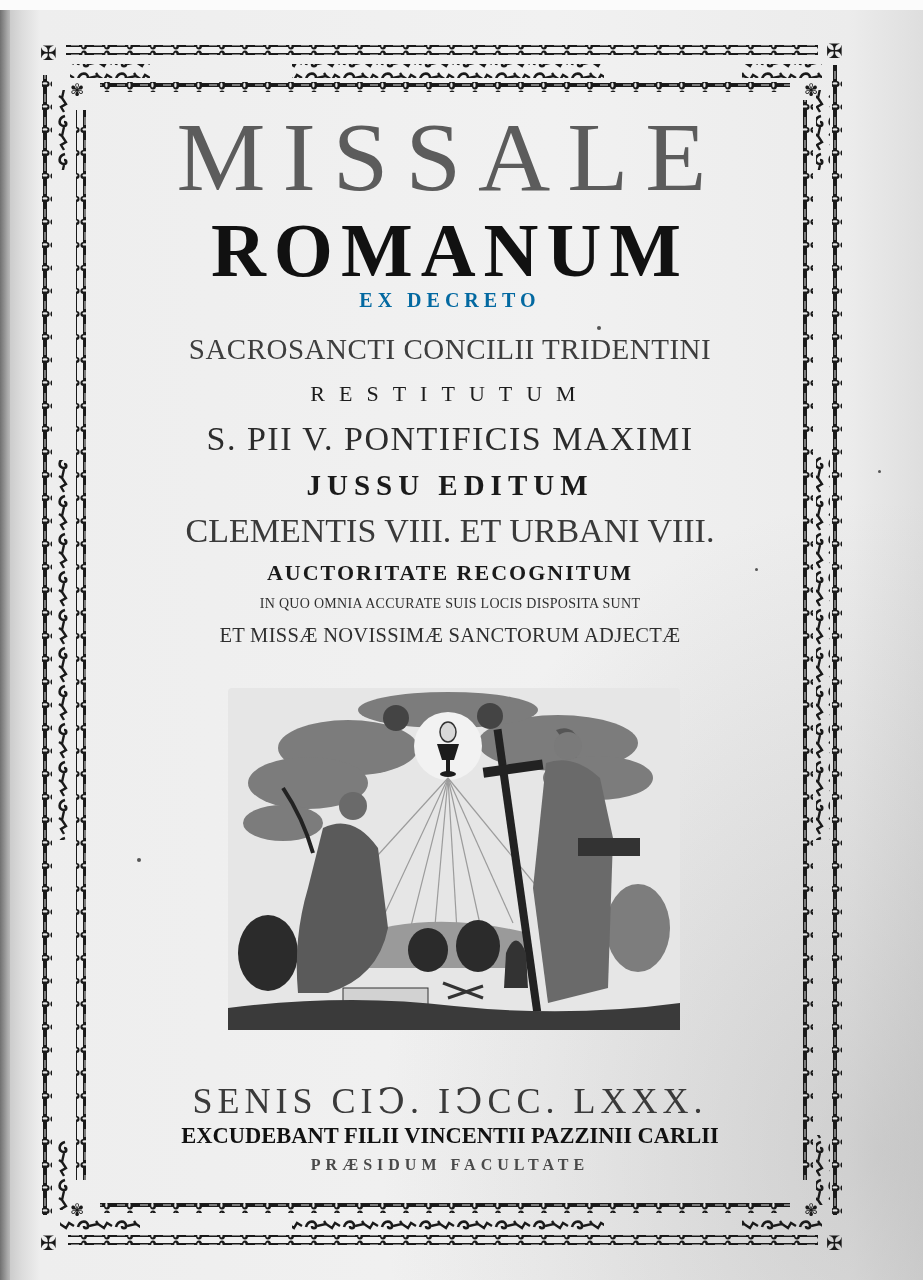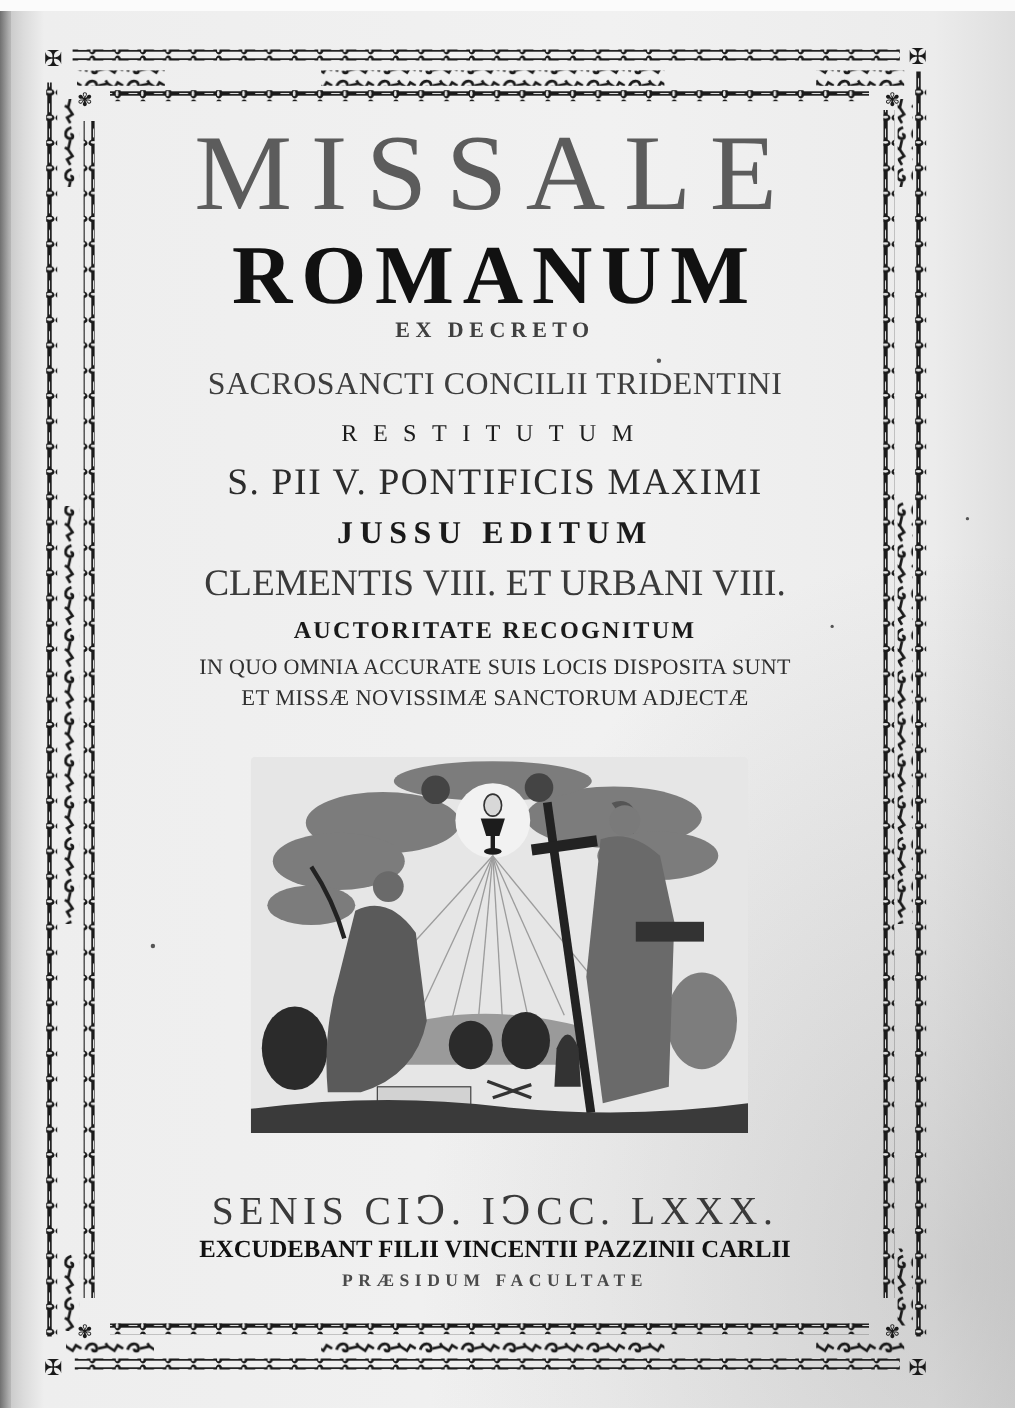--- a/index.html
+++ b/index.html
@@ -33,42 +33,42 @@
 
   .t-missale {
     top: 108px; font-size: 100px; letter-spacing: 17px; color: #5c5c5c;
     font-weight: normal; line-height: 100px; transform: scaleY(0.98);
   }
   .t-romanum {
     top: 212px; font-size: 76px; letter-spacing: 8px; color: #111;
     font-weight: bold; line-height: 76px;
   }
   .t-exdecreto {
-    top: 289px; font-size: 20px; letter-spacing: 5px; font-weight: bold; color: #404040;
+    top: 289px; font-size: 20px; letter-spacing: 5px; font-weight: bold; color: #0369a1;
   }
   .t-sacro {
     top: 333px; font-size: 29px; letter-spacing: 0.5px; color: #3e3e3e;
   }
   .t-restitutum {
     top: 381px; font-size: 22px; letter-spacing: 14px; font-weight: normal; color: #1c1c1c;
   }
   .t-pii {
     top: 420px; font-size: 34px; letter-spacing: 1.5px; color: #2c2c2c;
   }
   .t-jussu {
     top: 469px; font-size: 29px; letter-spacing: 6px; font-weight: bold; color: #1a1a1a;
   }
   .t-clementis {
     top: 512px; font-size: 34px; letter-spacing: 0px; color: #3a3a3a;
   }
   .t-auct {
     top: 560px; font-size: 22px; letter-spacing: 2px; font-weight: bold; color: #1a1a1a;
   }
   .t-inquo {
-    top: 596px; font-size: 20px; letter-spacing: 0.3px; color: #2f2f2f;
+    top: 596px; font-size: 14px; letter-spacing: 0.3px; color: #2f2f2f;
   }
   .t-etmissae {
     top: 624px; font-size: 20.5px; letter-spacing: 0.3px; color: #2f2f2f;
   }
 
   .t-senis {
     top: 1080px; font-size: 36px; letter-spacing: 5px; color: #3a3a3a;
   }
   .t-excud {
     top: 1123px; font-size: 22.5px; letter-spacing: 0px; font-weight: bold; color: #111;

